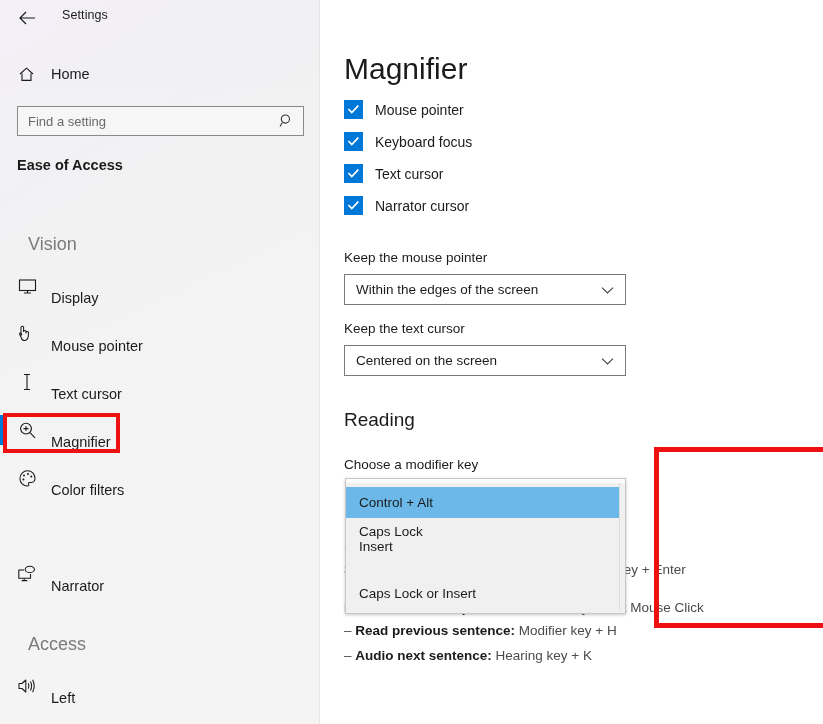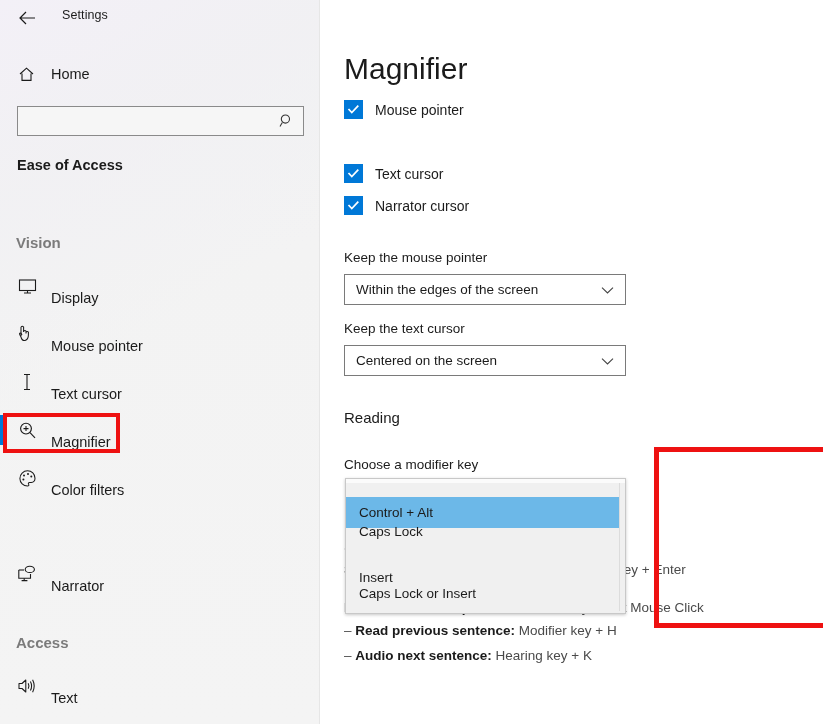--- a/index.html
+++ b/index.html
@@ -58,22 +58,22 @@
   }
   .search-input::placeholder { color: #6a6a6a; }
   .search-icon { position:absolute; right: 9px; top: 6px; color:#333; }
 
   .eoa-title {
     position: absolute; left: 17px; top: 157px;
     font-size: 14.5px; font-weight: bold; color: #1b1b1b;
   }
 
   .group-label {
-    position: absolute; left: 16px;
-    font-size: 15px; color: #7b7b7b; font-weight: bold;
+    position: absolute; left: 28px;
+    font-size: 18px; color: #7b7b7b;
   }
   #group-vision  { top: 234px; }
   #group-hearing { top: 634px; }
 
   .nav-item {
     position: absolute; left: 0; width: 320px; height: 40px;
     display: flex; align-items: center;
   }
   .nav-icon {
     margin-left: 16px; width: 22px; height: 22px;
@@ -125,21 +125,21 @@
     position: absolute; left: 24px;
     width: 282px; height: 31px;
     border: 1px solid #7a7a7a; background: #fff;
     display: flex; align-items: center; justify-content: space-between;
   }
   .combo-text { margin-left: 11px; font-size: 13.5px; color: #1b1b1b; }
   .combo-chev { margin-right: 11px; color: #444; }
 
   .section-title {
     position: absolute; left: 24px; top: 409px;
-    font-size: 15px; color: #1b1b1b;
+    font-size: 19px; color: #1b1b1b;
   }
 
   .modifier-label {
     position: absolute; left: 24px; top: 457px;
     font-size: 13.5px; color: #1b1b1b;
   }
 
   
   .listbox {
     position: absolute; left: 25px; top: 478px;
@@ -197,20 +197,21 @@
     <div class="home-row">
       <span class="home-icon">
         <svg width="17" height="17" viewBox="0 0 17 17">
           <path d="M2 8 L8.5 2.2 L15 8 M4 7.4 V14.4 H13 V7.4" stroke="#1b1b1b" stroke-width="1.1" fill="none"></path>
         </svg>
       </span>
       <span class="home-label">Home</span>
     </div>
 
     <div class="search-box">
+      <input class="search-input" type="text" placeholder="Find a setting" style="">
       <span class="search-icon">
         <svg width="15" height="15" viewBox="0 0 15 15">
           <circle cx="6.4" cy="6" r="4.1" stroke="#333" stroke-width="1.05" fill="none"></circle>
           <path d="M3.3 9.4 L1 13.4" stroke="#333" stroke-width="1.05" fill="none"></path>
         </svg>
       </span>
     </div>
 
     <div class="eoa-title">Ease of Access</div>
 
@@ -288,39 +289,47 @@
 
     <div class="nav-item" style="top:666px">
       <span class="nav-icon">
         <svg width="20" height="18" viewBox="0 0 20 18">
           <path d="M2 6.5 H5 L8.8 3 V15 L5 11.5 H2 Z" stroke="#1b1b1b" stroke-width="1.05" fill="none" stroke-linejoin="round"></path>
           <path d="M11.2 6.2 Q12.7 9 11.2 11.8" stroke="#1b1b1b" stroke-width="1.05" fill="none"></path>
           <path d="M13.4 4.4 Q15.8 9 13.4 13.6" stroke="#1b1b1b" stroke-width="1.05" fill="none"></path>
           <path d="M15.6 2.7 Q18.8 9 15.6 15.3" stroke="#1b1b1b" stroke-width="1.05" fill="none"></path>
         </svg>
       </span>
-      <span class="nav-label">Text</span>
+      <span class="nav-label">Left</span>
     </div>
 
     <div class="annot-magnifier"></div>
   </div>
 
   <div class="main">
 
     <div class="page-title">Magnifier</div>
 
     <div class="check-row" style="top:100px">
       <span class="checkbox">
         <svg width="13" height="11" viewBox="0 0 13 11">
           <path d="M1.5 5 L4.8 8.6 L11.3 1.6" stroke="#fff" stroke-width="1.7" fill="none"></path>
         </svg>
       </span>
       <span class="check-label">Mouse pointer</span>
     </div>
 
+    <div class="check-row" style="top:132px">
+      <span class="checkbox">
+        <svg width="13" height="11" viewBox="0 0 13 11">
+          <path d="M1.5 5 L4.8 8.6 L11.3 1.6" stroke="#fff" stroke-width="1.7" fill="none"></path>
+        </svg>
+      </span>
+      <span class="check-label">Keyboard focus</span>
+    </div>
 
     <div class="check-row" style="top:164px">
       <span class="checkbox">
         <svg width="13" height="11" viewBox="0 0 13 11">
           <path d="M1.5 5 L4.8 8.6 L11.3 1.6" stroke="#fff" stroke-width="1.7" fill="none"></path>
         </svg>
       </span>
       <span class="check-label">Text cursor</span>
     </div>
 
@@ -367,27 +376,27 @@
     </div>
     <div class="shortcut-text" style="top:623px">
       <span>–&nbsp;</span><b>Read previous sentence:</b><span> Modifier key + H</span>
     </div>
     <div class="shortcut-text" style="top:648px">
       <span>–&nbsp;</span><b>Audio next sentence:</b><span> Hearing key + K</span>
     </div>
 
     <div class="listbox">
       <div class="lb-strip"></div>
-      <div class="lb-item selected" style="top:18px">
+      <div class="lb-item selected" style="top:8px">
         <span class="lb-text">Control + Alt</span>
       </div>
       <div class="lb-item" style="top:37px">
         <span class="lb-text">Caps Lock</span>
       </div>
-      <div class="lb-item" style="top:83px">
+      <div class="lb-item" style="top:52px">
         <span class="lb-text">Insert</span>
       </div>
       <div class="lb-item" style="top:99px">
         <span class="lb-text">Caps Lock or Insert</span>
       </div>
       <div class="lb-scroll"></div>
     </div>
 
     <div class="annot-dropdown"></div>
   </div>

